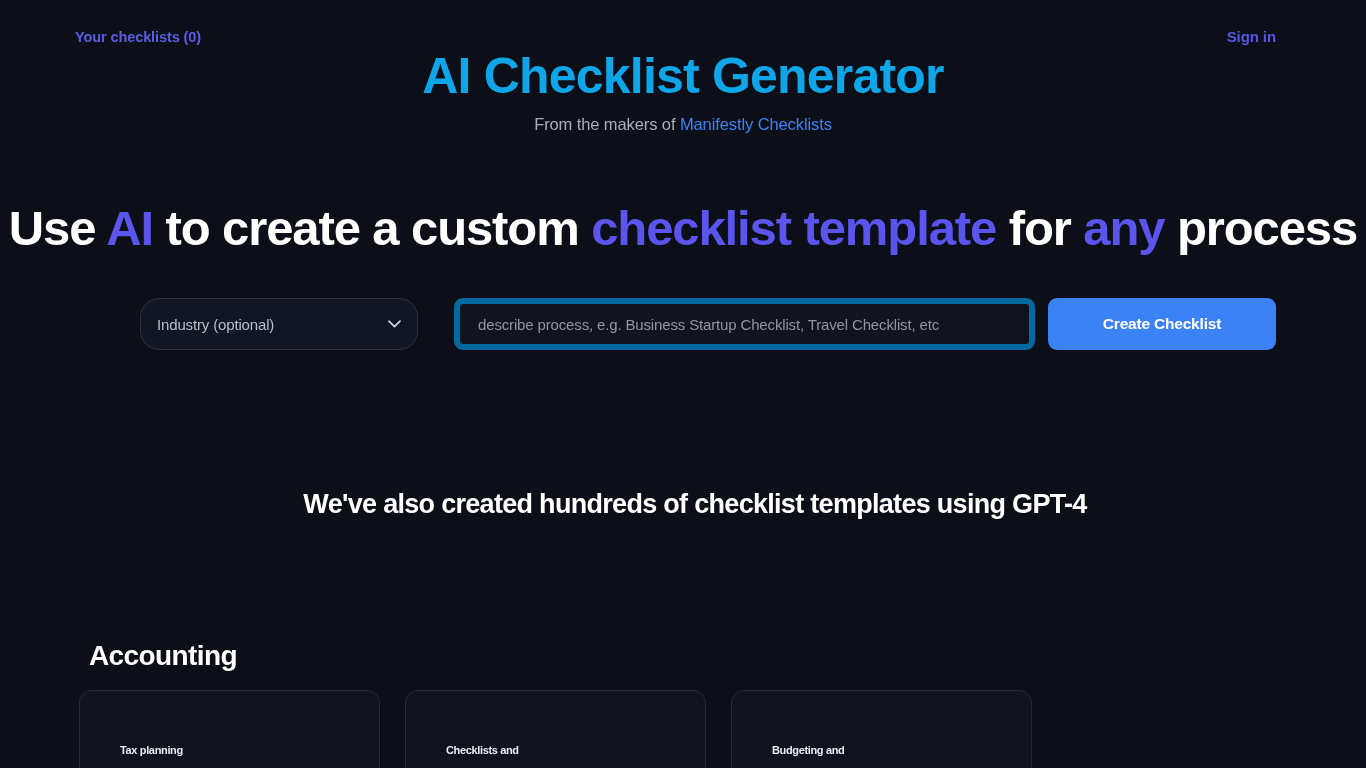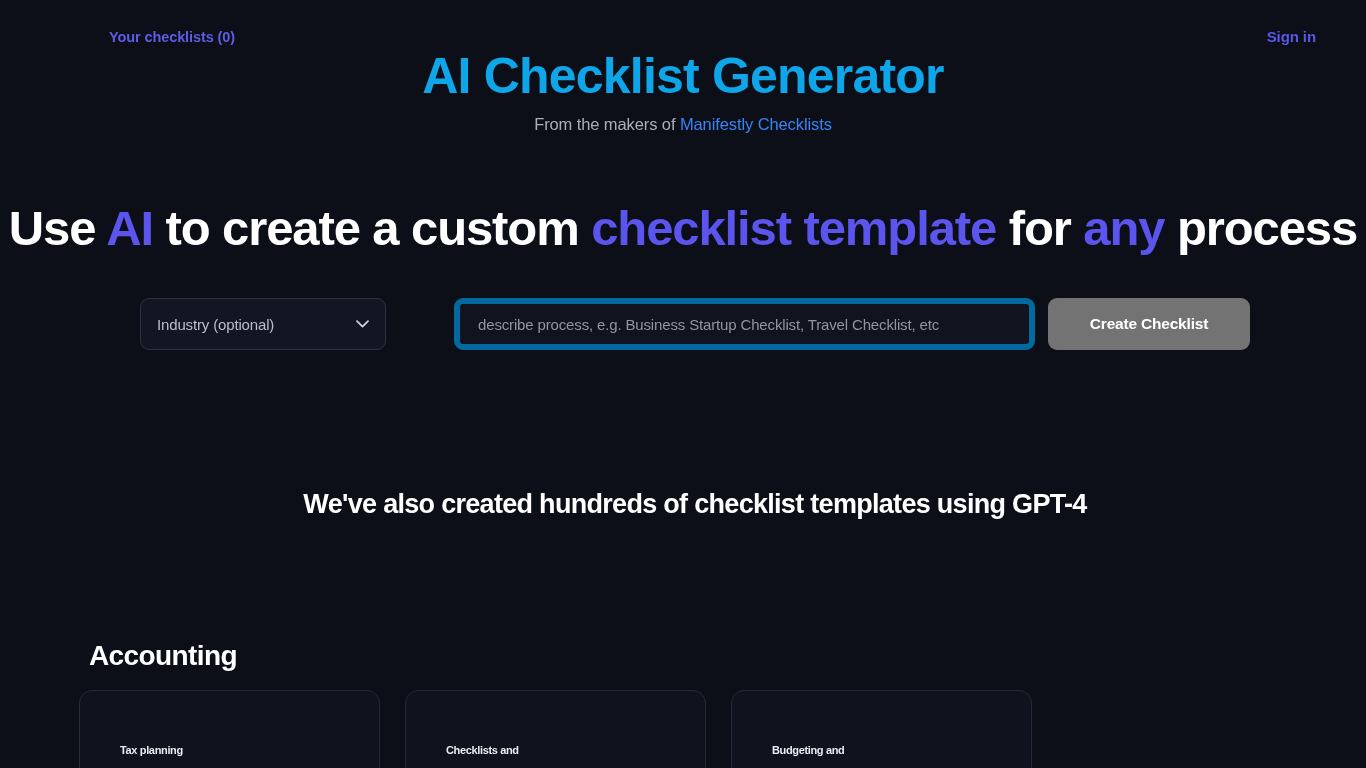--- a/index.html
+++ b/index.html
@@ -25,32 +25,31 @@
     top: 0; left: 0;
     width: 1366px;
     height: 76px;
     display: flex;
     align-items: flex-start;
     justify-content: space-between;
     padding: 28px 0 0 0;
   }
 
   .topbar-left { padding-left: 75px; }
-  .topbar-right { padding-right: 50px; }
+  .topbar-right { padding-right: 90px; }
 
   .nav-link {
     font-size: 14.5px;
     font-weight: 600;
     color: #5c5ce6;
     letter-spacing: -0.1px;
     text-decoration: none;
     cursor: pointer;
     white-space: nowrap;
     display: inline-block;
-    margin-left: 34px;
   }
 
   .nav-link.signin {
     font-weight: 600;
     color: #5757e8;
     font-size: 15px;
   }
 
   
   .brand {
@@ -107,24 +106,24 @@
     top: 298px;
     left: 140px;
     width: 1102px;
     height: 52px;
     display: flex;
     align-items: center;
   }
 
   .industry-select {
     position: relative;
-    width: 246px;
+    width: 278px;
     height: 52px;
     border: 1px solid #2b3140;
-    border-radius: 9px;
+    border-radius: 19px;
     background: #121623;
     display: flex;
     align-items: center;
     padding: 0 16px;
     cursor: pointer;
   }
 
   .industry-select .sel-value {
     font-size: 15px;
     color: #b9bec9;
@@ -160,23 +159,23 @@
   }
   .describe-input::placeholder {
     color: #9095a1;
     opacity: 1;
   }
 
   .create-btn {
     position: absolute;
     left: 908px;
     top: 0;
-    width: 202px;
-    height: 52px;
-    background: #737373;
+    width: 228px;
+    height: 52px;
+    background: #3b82f6;
     border: none;
     border-radius: 9px;
     color: #ffffff;
     font-family: "Liberation Sans", sans-serif;
     font-size: 15.5px;
     font-weight: 700;
     letter-spacing: -0.2px;
     cursor: pointer;
   }
 

